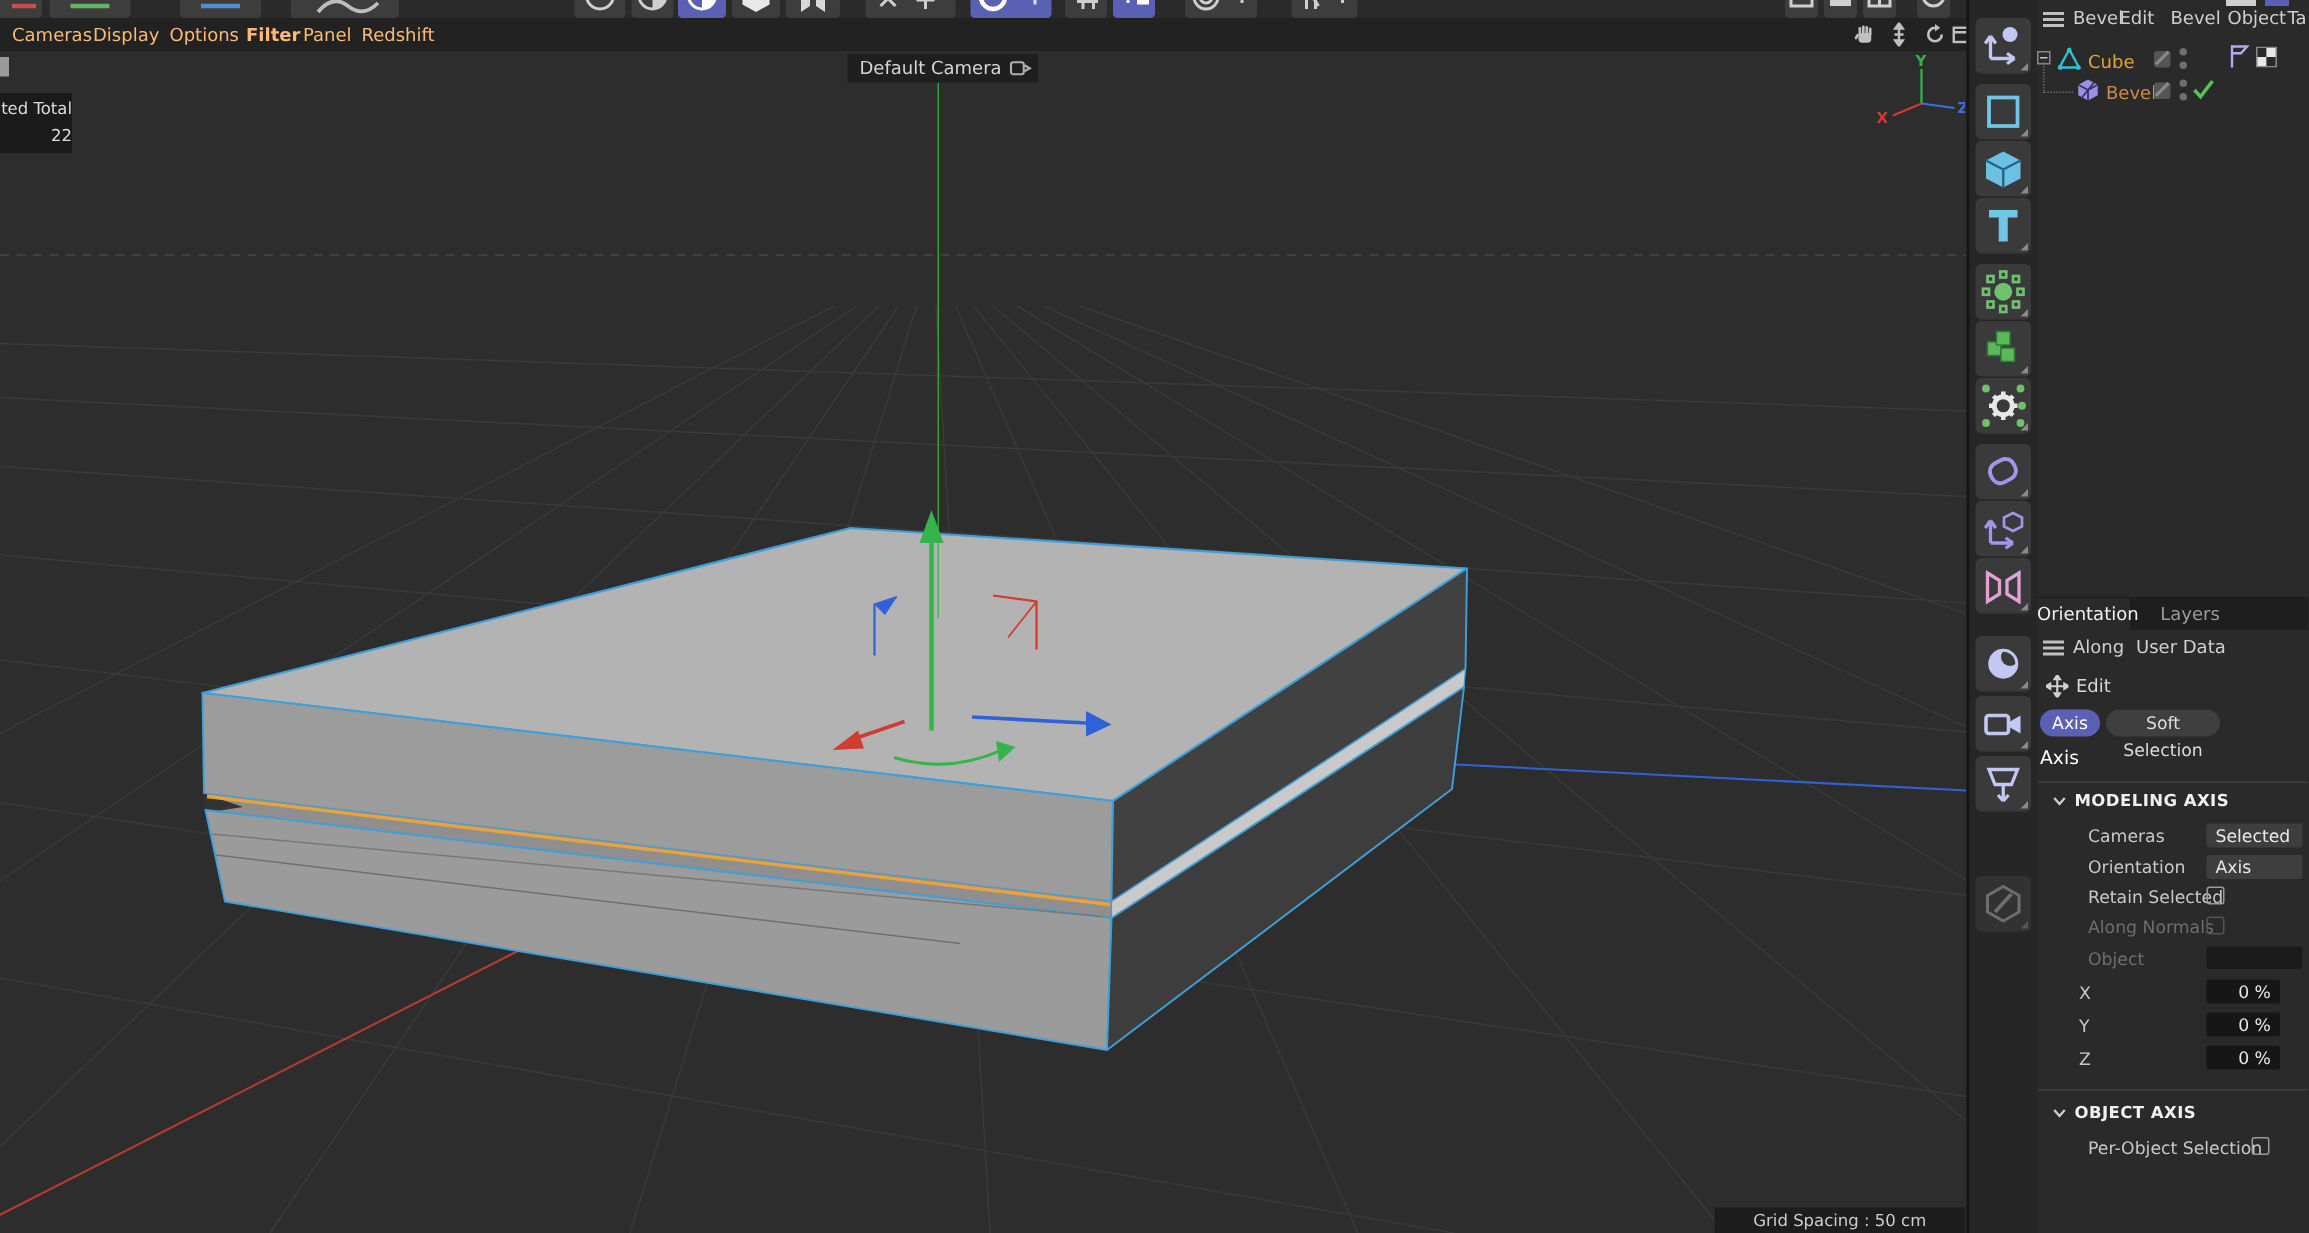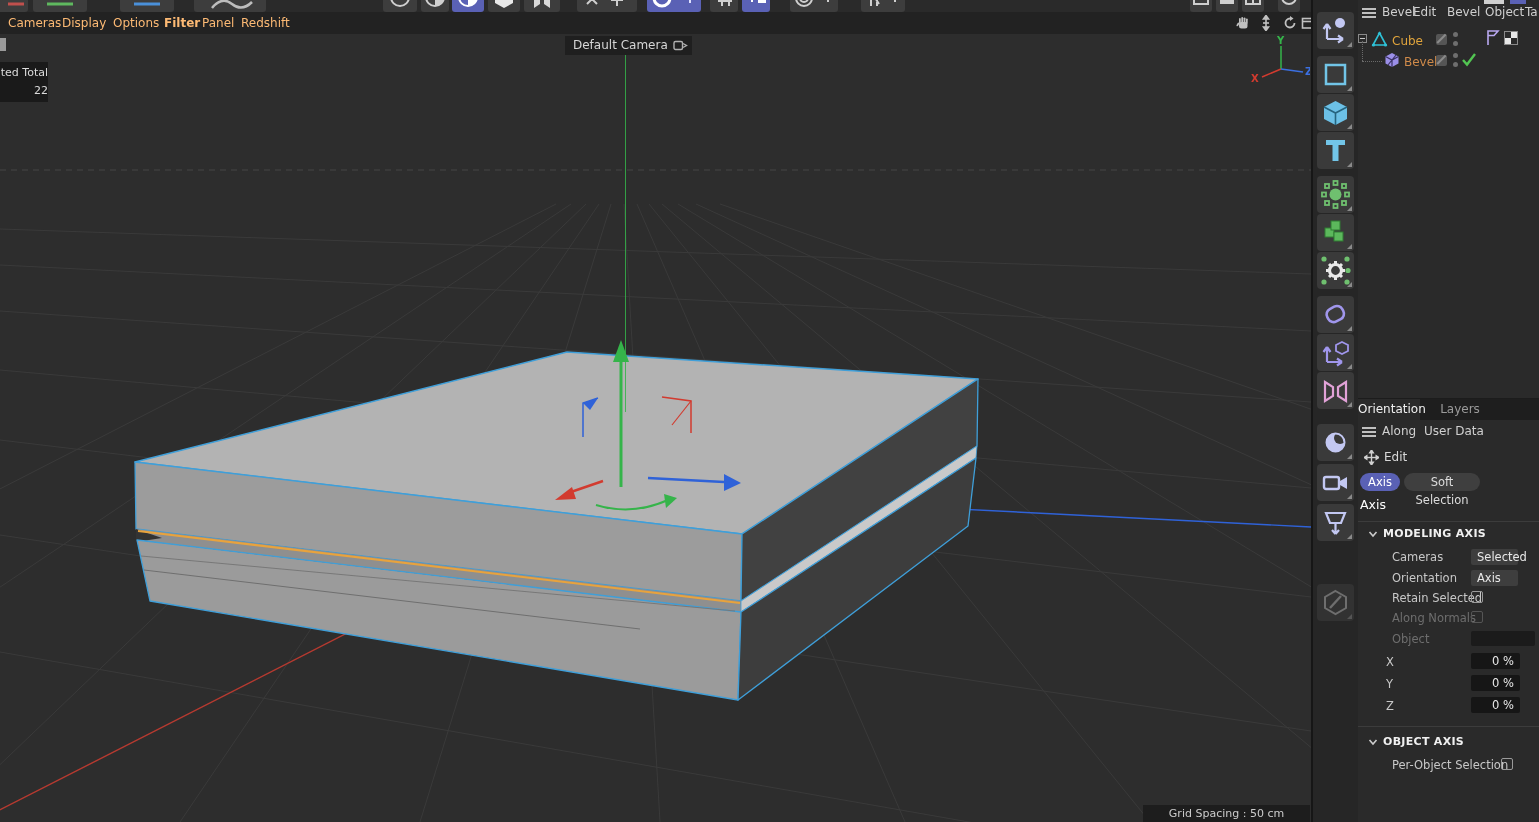--- a/index.html
+++ b/index.html
@@ -52,21 +52,21 @@
   .vdot{position:absolute;width:5px;height:5px;border-radius:50%;background:#6e6e6e;}
   .treeline{position:absolute;border-color:#6a6a6a;}
 
   .tabsbar{position:absolute;left:0;top:399px;width:181px;height:21px;background:#1e1e1e;}
   .tab-active{position:absolute;left:0;top:399px;width:62px;height:21px;background:#2a2a2a;
     color:#f0f0f0;font-size:12px;text-align:center;line-height:21px;}
   .tab-idle{position:absolute;left:77px;top:399px;width:50px;height:21px;color:#9a9a9a;font-size:12px;text-align:center;line-height:21px;}
 
   .prow-label{position:absolute;left:34px;color:#c8c8c8;font-size:11.5px;white-space:nowrap;}
   .prow-label.dim{color:#6e6e6e;}
-  .dropdown{position:absolute;left:113px;width:47px;height:16px;background:#3e3e3e;border-radius:2px;
+  .dropdown{position:absolute;left:113px;width:64px;height:16px;background:#3e3e3e;border-radius:2px;
     color:#e8e8e8;font-size:11.5px;line-height:16px;padding-left:6px;box-sizing:border-box;}
   .vfield{position:absolute;left:113px;width:49px;height:16px;background:#161616;border-radius:2px;
     color:#e8e8e8;font-size:11.5px;line-height:16px;text-align:right;padding-right:6px;box-sizing:border-box;}
   .lfield{position:absolute;left:113px;width:64px;height:15px;background:#1b1b1b;border-radius:2px;}
   .cbox{position:absolute;width:12px;height:12px;border:1px solid #9a9a9a;border-radius:2px;box-sizing:border-box;}
   .cbox.dim{border-color:#555555;}
   .sep{position:absolute;left:0;width:181px;height:1px;background:#3c3c3c;}
   .sect{position:absolute;left:25px;color:#f0f0f0;font-size:11px;font-weight:bold;letter-spacing:.3px;white-space:nowrap;}
   .chev{position:absolute;left:10px;width:10px;height:10px;}
   .pill{position:absolute;height:18px;border-radius:9px;font-size:11.5px;line-height:18px;text-align:center;}

